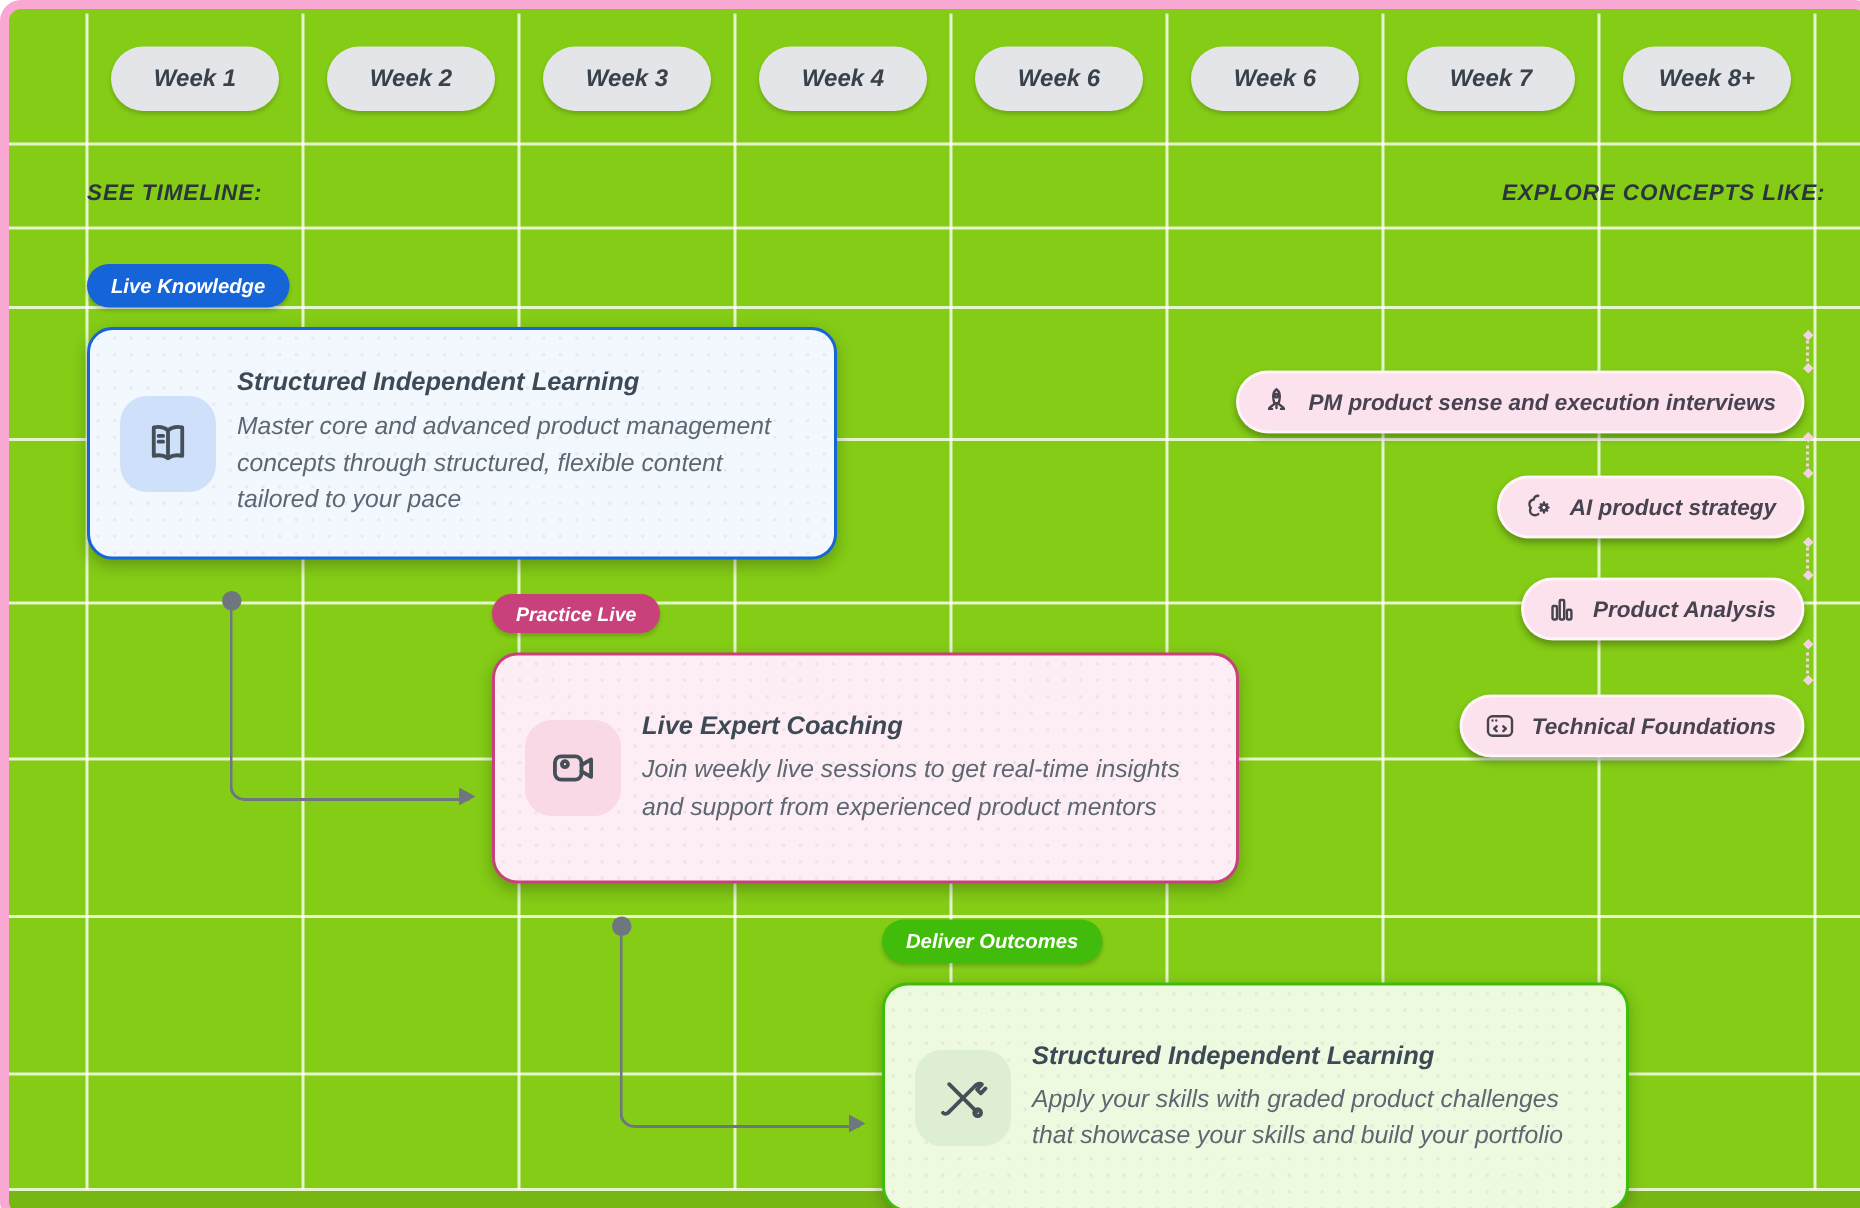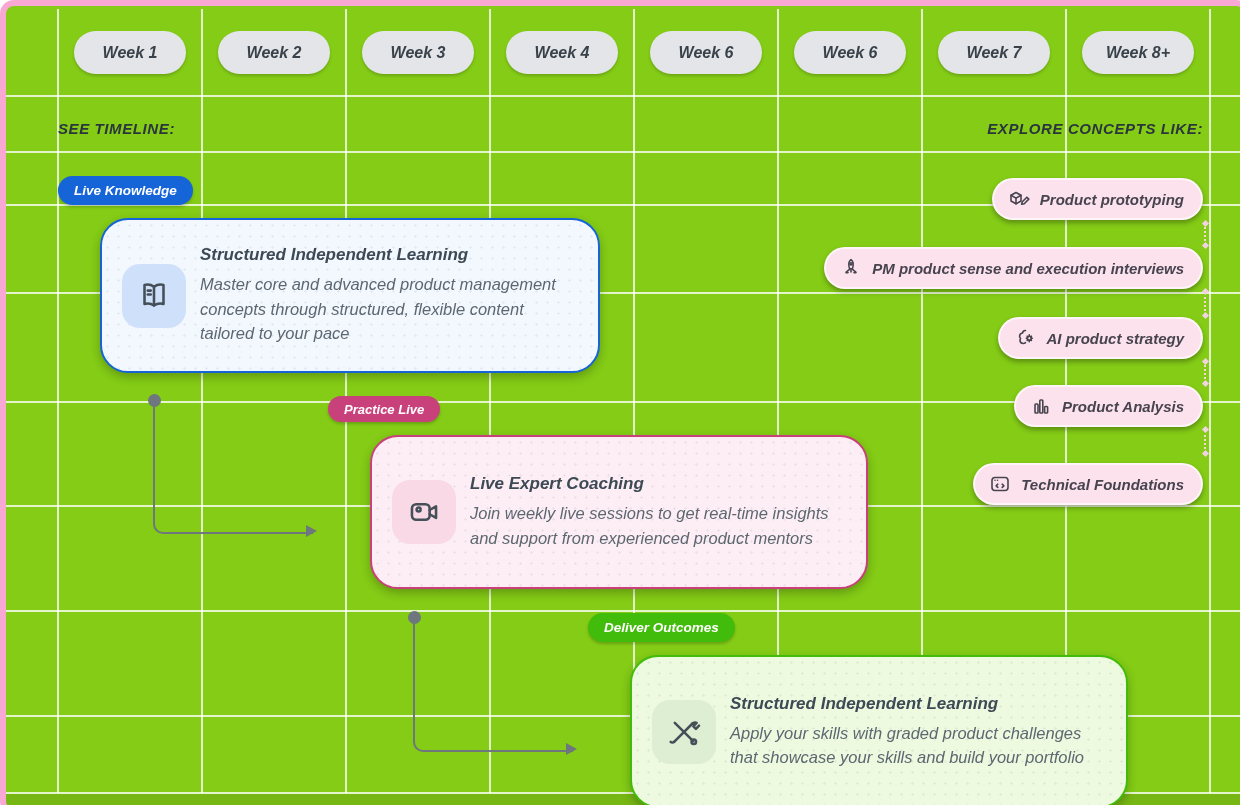--- a/index.html
+++ b/index.html
@@ -14,38 +14,37 @@
   
   .week-pill{
     position:absolute;top:25px;width:112px;height:43px;border-radius:22px;
     background:#e3e5e8;color:#39424b;font-size:16px;font-weight:700;
     display:flex;align-items:center;justify-content:center;z-index:4;
     box-shadow:0 2px 3px rgba(0,0,0,0.18);
   }
   
   .section-label{position:absolute;top:114px;font-size:15px;font-weight:800;letter-spacing:.6px;color:#2b353d;z-index:3;}
   #see-timeline{left:52px;}
-  #explore-heading{right:41px;}
+  #explore-heading{right:27px;}
   
   .stage-badge{
     position:absolute;display:inline-flex;align-items:center;height:29px;
     padding:0 16px;border-radius:15px;color:#ffffff;font-size:13.5px;font-weight:700;z-index:5;
     box-shadow:0 2px 3px rgba(0,0,0,0.2);
   }
   #badge-1{left:52px;top:170px;background:#1565d8;}
   #badge-2{left:322px;top:390px;background:#c9417a;height:26px;font-size:13px;}
   #badge-3{left:582px;top:607px;background:#42bc0b;}
   
   .stage-card{
     position:absolute;display:flex;align-items:center;gap:14px;padding:0 20px;
-    border-radius:28px;z-index:4;box-sizing:border-box;
+    border-radius:17px;z-index:4;box-sizing:border-box;
     background-image:radial-gradient(rgba(90,110,130,0.10) 1px, transparent 1.3px);
     background-size:11px 11px;
     box-shadow:0 4px 10px rgba(0,0,0,0.25);
-    margin-left:42px;
   }
   #card-1{left:52px;top:212px;width:500px;height:155px;background-color:#f3f8fe;border:2px solid #1565d8;}
   #card-2{left:322px;top:429px;width:498px;height:154px;background-color:#fdeef5;border:2px solid #c9417a;}
   #card-3{left:582px;top:649px;width:498px;height:153px;background-color:#edfadf;border:2px solid #42bc0b;}
   .icon-tile{flex:none;width:64px;height:64px;border-radius:18px;display:flex;align-items:center;justify-content:center;}
   #card-1 .icon-tile{background:#cfe1fa;}
   #card-2 .icon-tile{background:#f9d9e6;}
   #card-3 .icon-tile{background:#ddeed2;}
   .card-text{flex:1;}
   .card-title{margin:0 0 7px 0;font-size:17px;font-weight:700;color:#3d4954;}
@@ -167,31 +166,20 @@
       <p class="card-title">Structured Independent Learning</p>
       <p class="card-desc">Apply your skills with graded product challenges that showcase your skills and build your portfolio</p>
     </div>
   </div>
 
   <div class="dot-seg" id="dotseg-0"></div>
   <div class="dot-seg" id="dotseg-1"></div>
   <div class="dot-seg" id="dotseg-2"></div>
   <div class="dot-seg" id="dotseg-3"></div>
 
-  <div class="concept-pill" id="concept-0">
-    <span>
-      <svg width="24" height="24" viewBox="0 0 24 24" fill="none" stroke="#474450" stroke-width="1.6" stroke-linecap="round" stroke-linejoin="round">
-        <path d="M4 8.3l5-2.8 5 2.8v5.7l-5 2.8-5-2.8z"></path>
-          <path d="M4 8.3l5 2.8 5-2.8"></path>
-          <path d="M9 11.1V17"></path>
-        <path d="M15.3 14.8l4.6-4.6 1.9 1.9-4.6 4.6-2.5.6z"></path>
-      </svg>
-    </span>
-    <span>Product prototyping</span>
-  </div>
   <div class="concept-pill" id="concept-1">
     <span>
       <svg width="24" height="24" viewBox="0 0 24 24" fill="none" stroke="#474450" stroke-width="1.6" stroke-linecap="round" stroke-linejoin="round">
         <path d="M12 3.5c1.9 1.6 2.6 4.2 2 6.9l-.6 2.4h-2.8L10 10.4c-.6-2.7.1-5.3 2-6.9z"></path>
         <circle cx="12" cy="7.8" r="1.1"></circle>
         <path d="M10.2 13.6l-2.8 2.2"></path>
           <path d="M13.8 13.6l2.8 2.2"></path>
           <path d="M12 13.4v2.6"></path>
         <path d="M7 16.6h2M15 16.6h2"></path>
       </svg>

